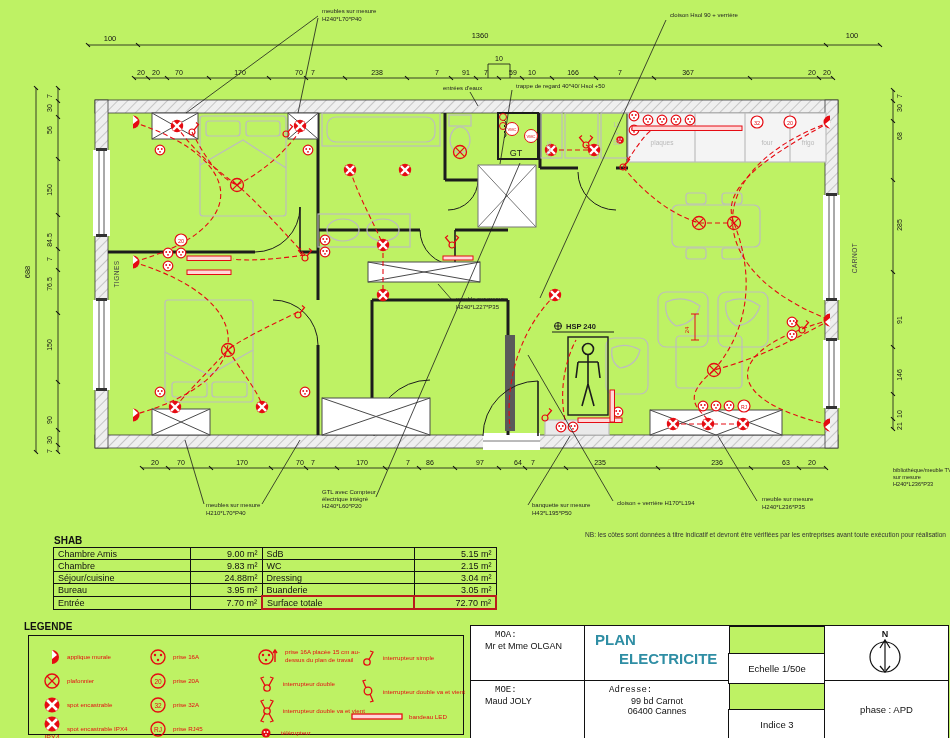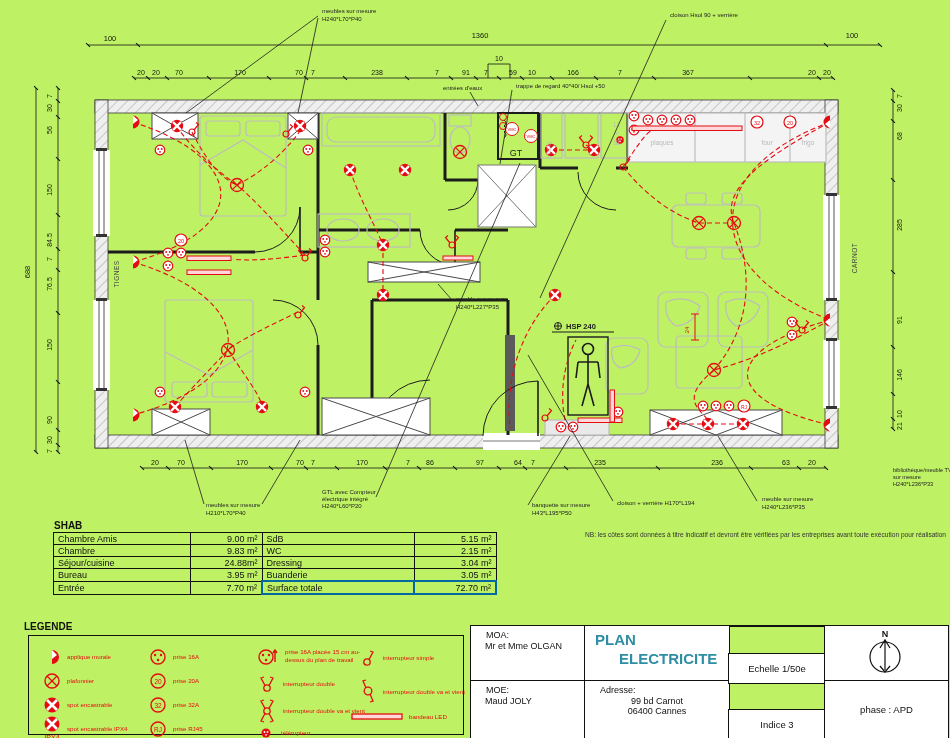--- a/index.html
+++ b/index.html
@@ -6,41 +6,41 @@
   .canvas{position:relative;width:950px;height:738px;background:#bef264;overflow:hidden;
           font-family:"Liberation Sans",sans-serif;color:#111;}
   svg text{font-family:"Liberation Sans",sans-serif;}
   .dim{font-size:7px;fill:#141414;}
   .dimbig{font-size:7.5px;fill:#141414;}
   .ann{font-size:6px;fill:#222;}
   .graylbl{font-size:6.5px;fill:#b9b9b9;}
   .redlbl{font-size:6px;fill:#e50b12;}
   .street{font-size:6.5px;fill:#444;letter-spacing:.5px;}
   
-  .shab{position:absolute;left:24px;top:520px;padding-left:29px;}
+  .shab{position:absolute;left:24px;top:535px;padding-left:29px;}
   .shab .title{font-size:10px;font-weight:bold;margin:0 0 1px 1px;}
   .shab table{border-collapse:collapse;}
   .shab td{border:1.4px solid #111;font-size:9px;height:11px;padding:0 4px;}
   .shab td.name{width:128px;}
   .shab td.val{width:62px;text-align:right;}
   .shab td.name2{width:142px;}
   .shab td.val2{width:72px;text-align:right;}
-  .shab tr.total td.teal{border:2px solid #0369a1;}
+  .shab tr.total td.teal{border:2px solid #b91c1c;}
   
   .nbnote{position:absolute;left:528px;top:531px;width:418px;font-size:6.6px;color:#333;text-align:right;}
   
   .legend-title{position:absolute;left:24px;top:621px;font-size:10px;font-weight:bold;}
   .legend-box{position:absolute;left:28px;top:635px;width:434px;height:98px;border:1.4px solid #111;}
   .leg-item{position:absolute;display:flex;align-items:center;gap:6px;}
   .leg-item .lbl{font-size:6.2px;color:#e50b12;line-height:1.25;}
   .leg-item .lbl.wrap{width:86px;}
   
   .tblock{position:absolute;left:470px;top:625px;width:477px;height:110px;border:2px solid #111;box-sizing:border-box;}
   .cell{position:absolute;box-sizing:border-box;border:1.6px solid #111;background:#fff;font-size:9px;}
-  .cell .cap{margin:4px 0 0 15px;}
+  .cell .cap{margin:4px 0 0 24px;font-family:Liberation Mono, monospace;}
   .cell .val{margin:1px 0 0 14px;}
   .plan-title{font-weight:bold;font-size:15px;line-height:1.25;margin:5px 0 0 10px;}
   .plan-title .l2{margin-left:24px;}
   .center-txt{display:flex;align-items:center;justify-content:center;height:100%;font-size:9.5px;}
 </style>
 </head>
 <body>
 <div class="canvas">
 
 <svg width="950" height="530" viewBox="0 0 950 530" style="position:absolute;left:0;top:0;">

